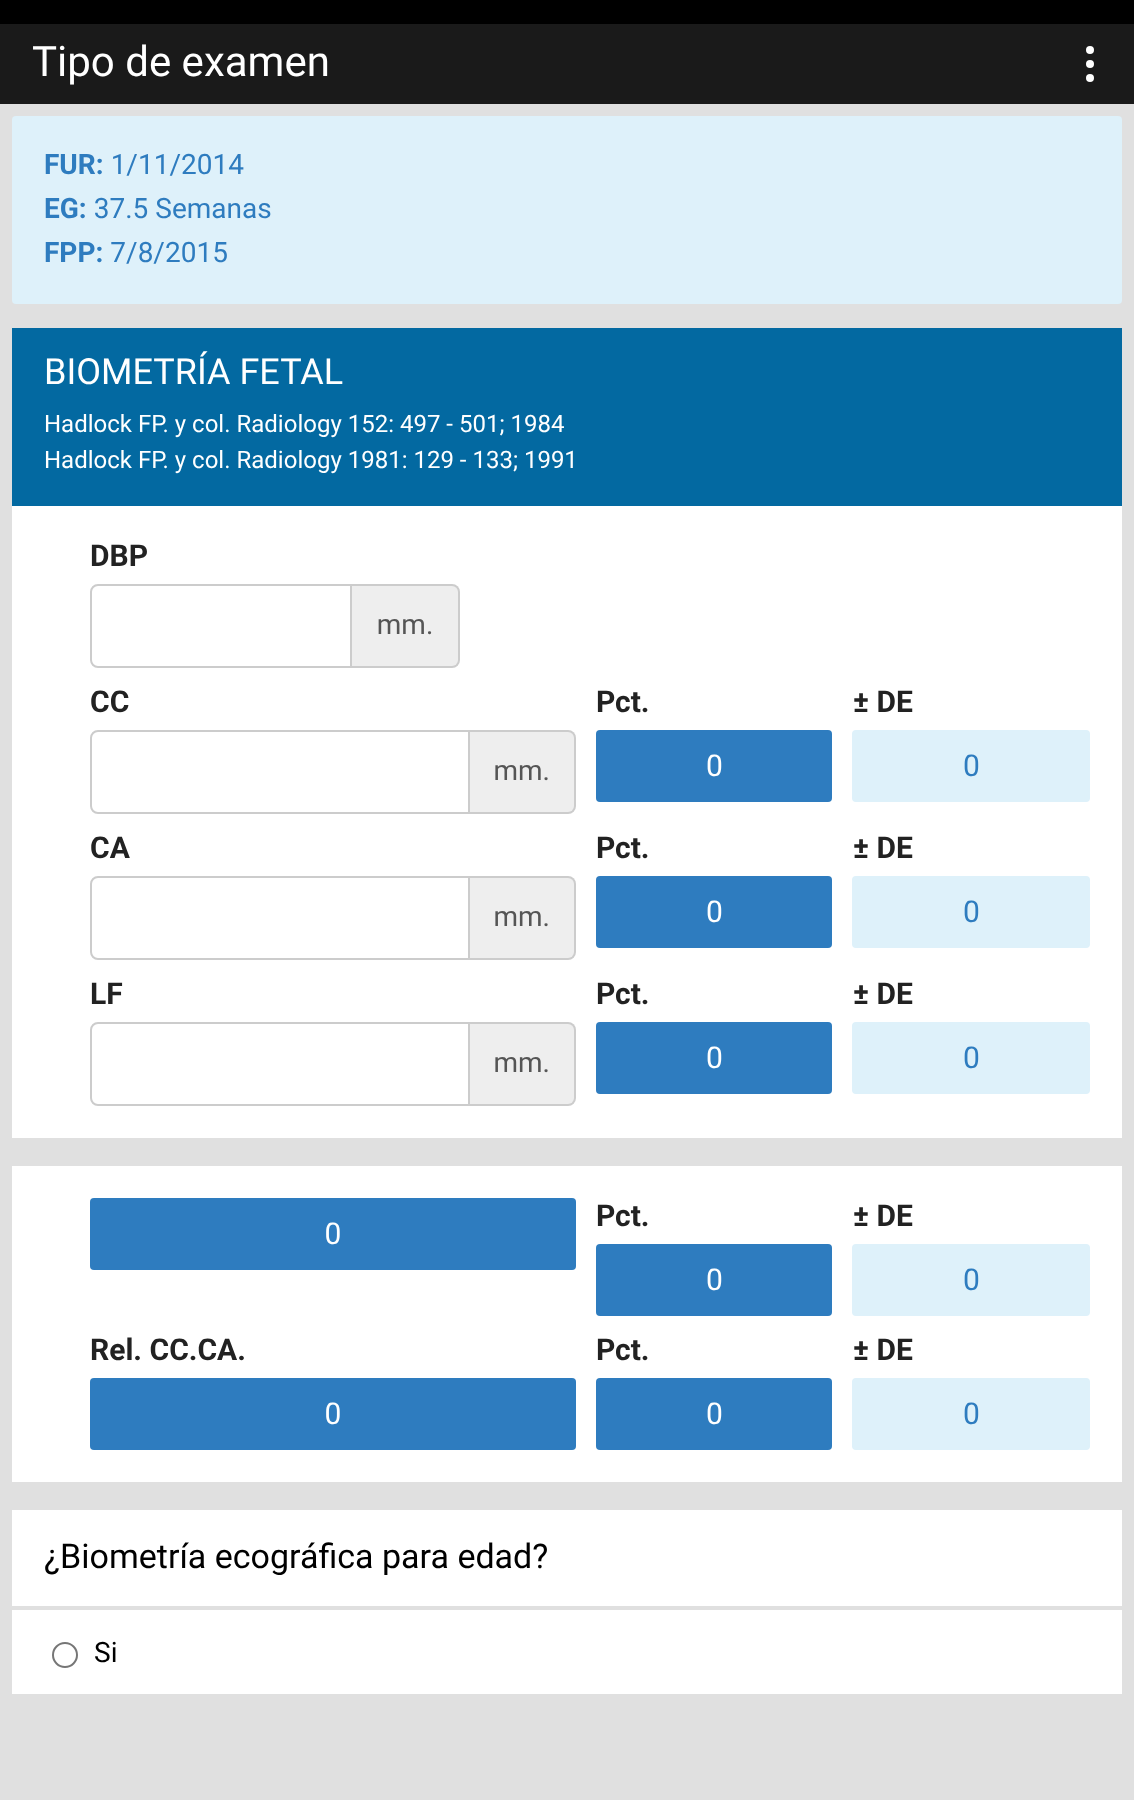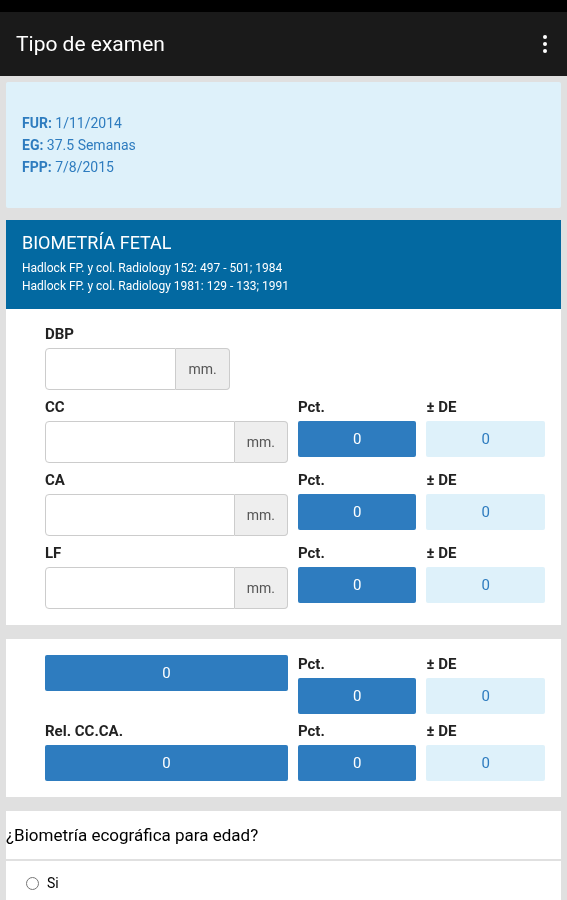--- a/index.html
+++ b/index.html
@@ -10,21 +10,21 @@
   background: #e0e0e0;
   overflow: hidden;
 }
 .status-bar {
   height: 12px;
   background: #000;
 }
 .app-bar {
   background: #1a1a1a;
   color: #fff;
-  height: 64px;
+  height: 40px;
   display: flex;
   align-items: center;
   justify-content: space-between;
   padding: 0 16px;
 }
 .app-title {
   font-size: 21px;
   font-weight: 400;
 }
 .menu-icon {
@@ -38,21 +38,21 @@
   width: 4px;
   height: 4px;
   background: #fff;
   border-radius: 50%;
 }
 .content {
   padding: 6px;
 }
 .info-card {
   background: #def1fa;
-  padding: 30px 16px;
+  padding: 14px 16px;
   border-radius: 2px;
 }
 .info-line {
   font-size: 14px;
   line-height: 22px;
 }
 .info-label { color: #2e7cbf; font-weight: 700; }
 .info-value { color: #2e7cbf; }
 .section-header {
   background: #0369a1;
@@ -120,21 +120,21 @@
   font-size: 15px;
   border-radius: 2px;
 }
 .value-box.dark { background: #2e7cbf; color: #fff; }
 .value-box.light { background: #def1fa; color: #2e7cbf; }
 .gap {
   height: 14px;
 }
 .question-row {
   background: #fff;
-  padding: 14px 0;
+  padding: 14px 16px;
   font-size: 17px;
 }
 .radio-panel {
   background: #fff;
   padding: 14px 20px 2px;
 }
 .radio-row {
   display: flex;
   align-items: center;
   gap: 8px;

